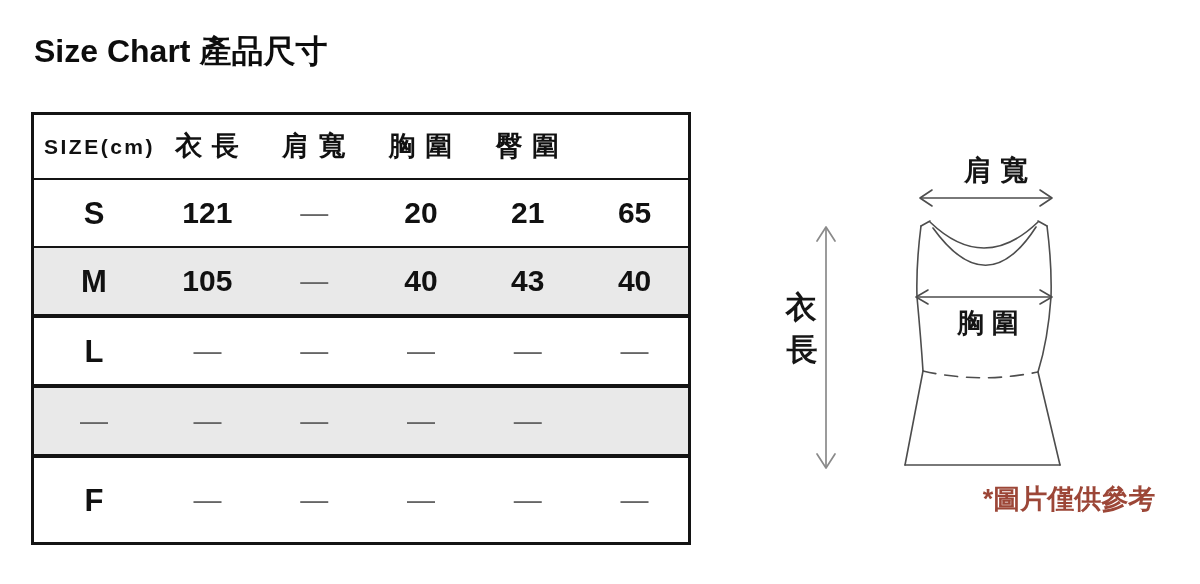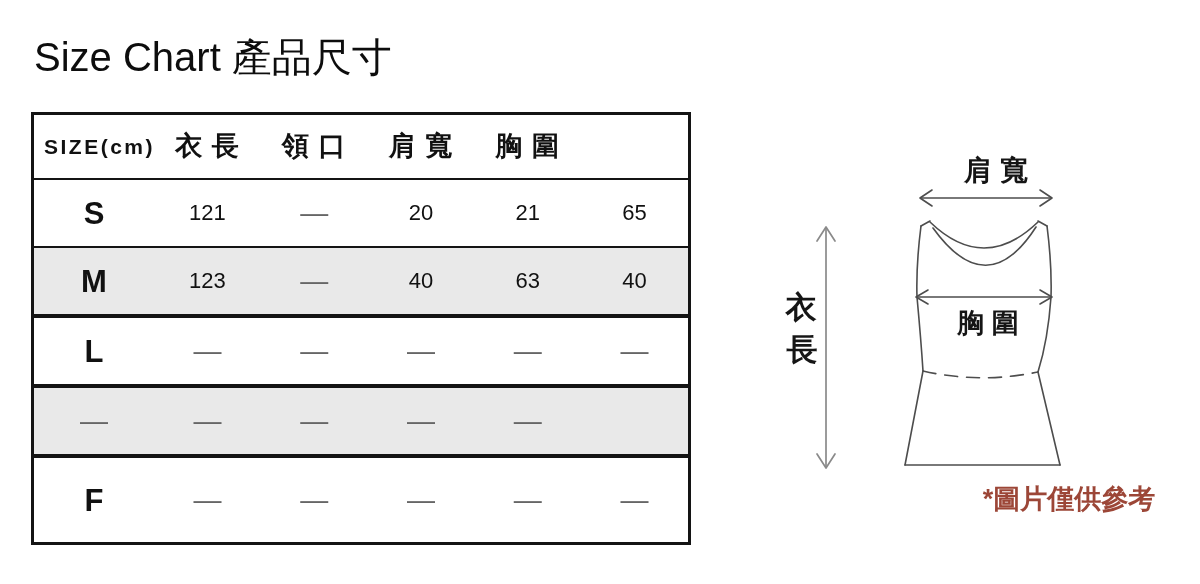--- a/index.html
+++ b/index.html
@@ -10,21 +10,21 @@
     --arrow:#8a8a8a;
     --note:#9c4637;
   }
   *{margin:0;padding:0;box-sizing:border-box;}
   html,body{width:1200px;height:584px;background:#ffffff;overflow:hidden;
     font-family:"Liberation Sans","DejaVu Sans",sans-serif;color:#111;}
   .stage{position:relative;width:1200px;height:584px;background:#fff;}
 
   .page-title{
     position:absolute;left:34px;top:30px;
-    font-size:40px;font-weight:400;color:#0d0d0d;letter-spacing:0;
+    font-size:32px;font-weight:700;color:#0d0d0d;letter-spacing:0;
     white-space:nowrap;
   }
 
   
   .size-table{
     position:absolute;left:31px;top:112px;width:660px;height:433px;
     border:3px solid var(--border);
     display:flex;flex-direction:column;background:#fff;
   }
   .thead{
@@ -36,21 +36,21 @@
     align-items:center;border-bottom:2px solid var(--border);
   }
   .trow.thick{flex-basis:70px;border-bottom-width:4px;}
   .trow.last{flex:1 1 auto;border-bottom:none;}
   .trow.shaded{background:var(--shaded);}
   .cell{text-align:center;line-height:1;}
   .hcell{font-size:27px;font-weight:700;letter-spacing:1px;}
   .size-hcell{font-size:21px;font-weight:600;letter-spacing:2.5px;
     text-align:left;padding-left:10px;}
   .size-cell{font-size:31px;font-weight:700;}
-  .vcell{font-size:22px;font-weight:400;color:#111;}
+  .vcell{font-size:30px;font-weight:700;color:#111;}
   .vcell.dash{color:var(--dash);font-size:28px;font-weight:400;}
 
   
   .diagram{position:absolute;left:770px;top:135px;width:400px;height:400px;}
   .dg-label{font-family:"Liberation Sans","DejaVu Sans",sans-serif;
     font-weight:700;fill:#151515;}
   .dg-note{font-family:"Liberation Sans","DejaVu Sans",sans-serif;
     font-weight:700;fill:var(--note);}
   .ln{stroke:var(--outline);stroke-width:1.6;fill:none;
     stroke-linecap:round;stroke-linejoin:round;}
@@ -61,39 +61,39 @@
 <body>
 
 <div class="stage">
 
   <div class="page-title">Size Chart 產品尺寸</div>
 
   <div class="size-table">
     <div class="thead">
         <div class="cell size-hcell">SIZE(cm)</div>
         <div class="cell hcell">衣 長</div>
-        <div class="cell hcell">領 口</div>
         <div class="cell hcell">肩 寬</div>
         <div class="cell hcell">胸 圍</div>
+        <div class="cell hcell">臀 圍</div>
       </div>
     <div style="display:contents"></div>
   <div class="trow">
         <div class="cell size-cell">S</div>
         <div class="cell vcell">121</div>
         <div class="cell vcell dash">—</div>
         <div class="cell vcell">20</div>
         <div class="cell vcell">21</div>
         <div class="cell vcell">65</div>
       </div>
       <div class="trow shaded thick">
         <div class="cell size-cell">M</div>
-        <div class="cell vcell">123</div>
+        <div class="cell vcell">105</div>
         <div class="cell vcell dash">—</div>
         <div class="cell vcell">40</div>
-        <div class="cell vcell">63</div>
+        <div class="cell vcell">43</div>
         <div class="cell vcell">40</div>
       </div>
       <div class="trow thick">
         <div class="cell size-cell">L</div>
         <div class="cell vcell dash">—</div>
         <div class="cell vcell dash">—</div>
         <div class="cell vcell dash">—</div>
         <div class="cell vcell dash">—</div>
         <div class="cell vcell dash">—</div>
       </div>

